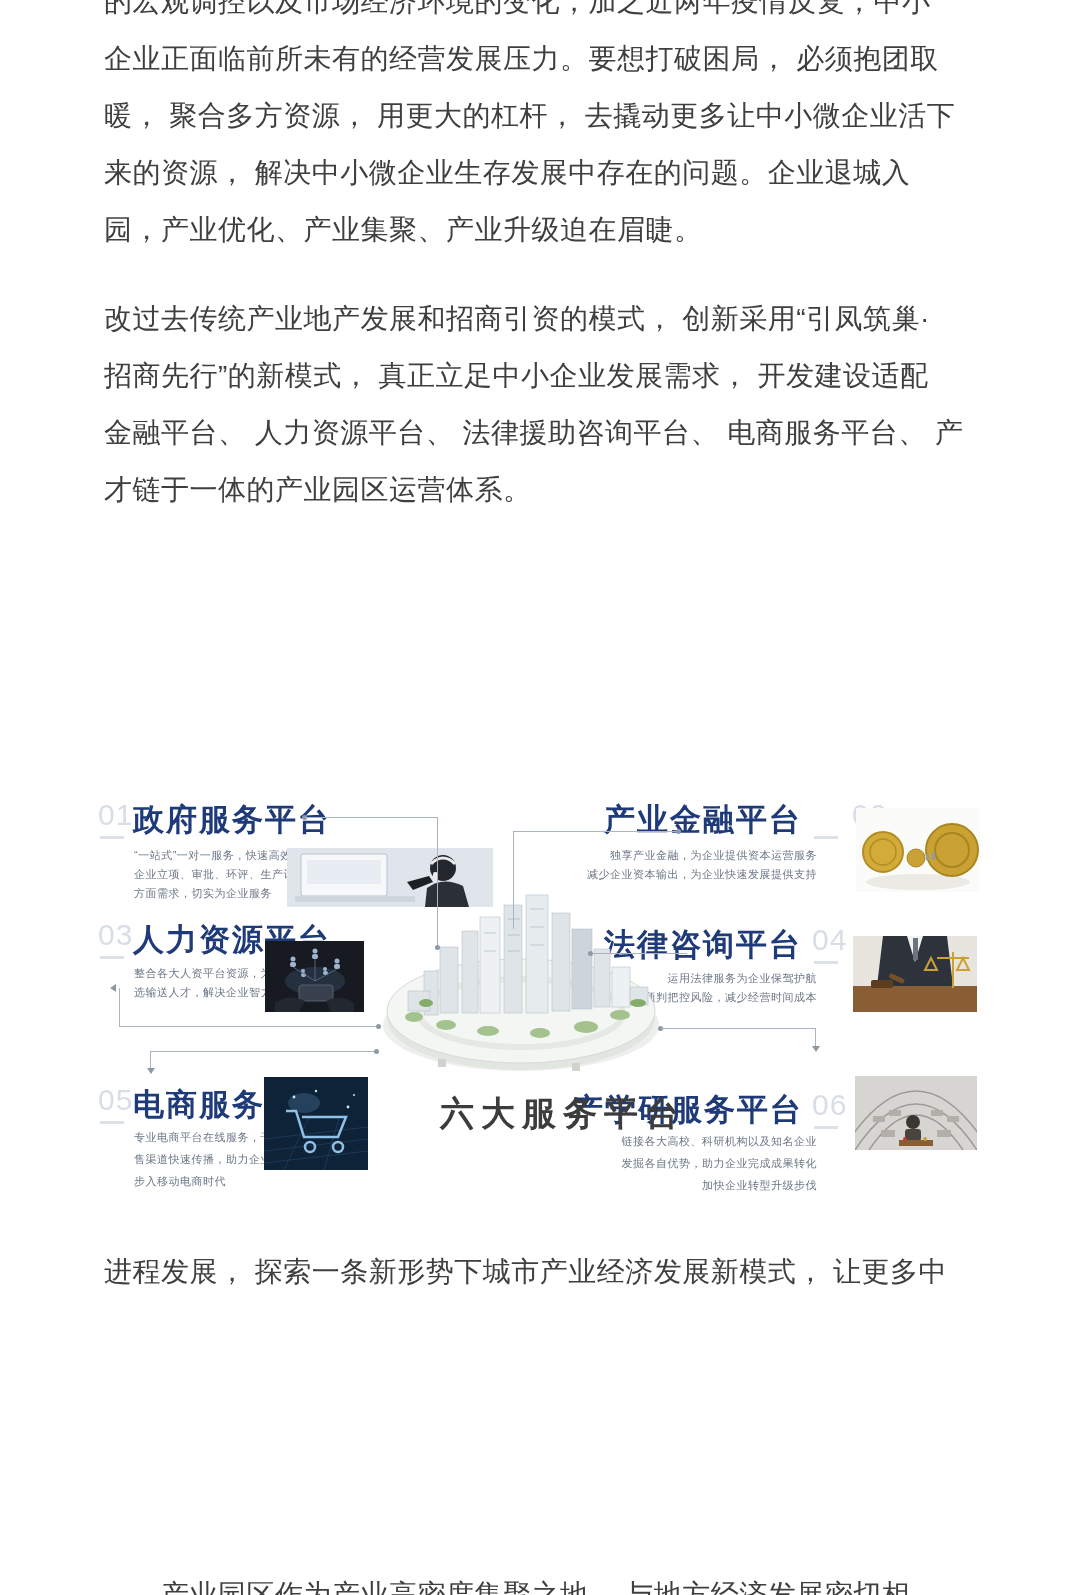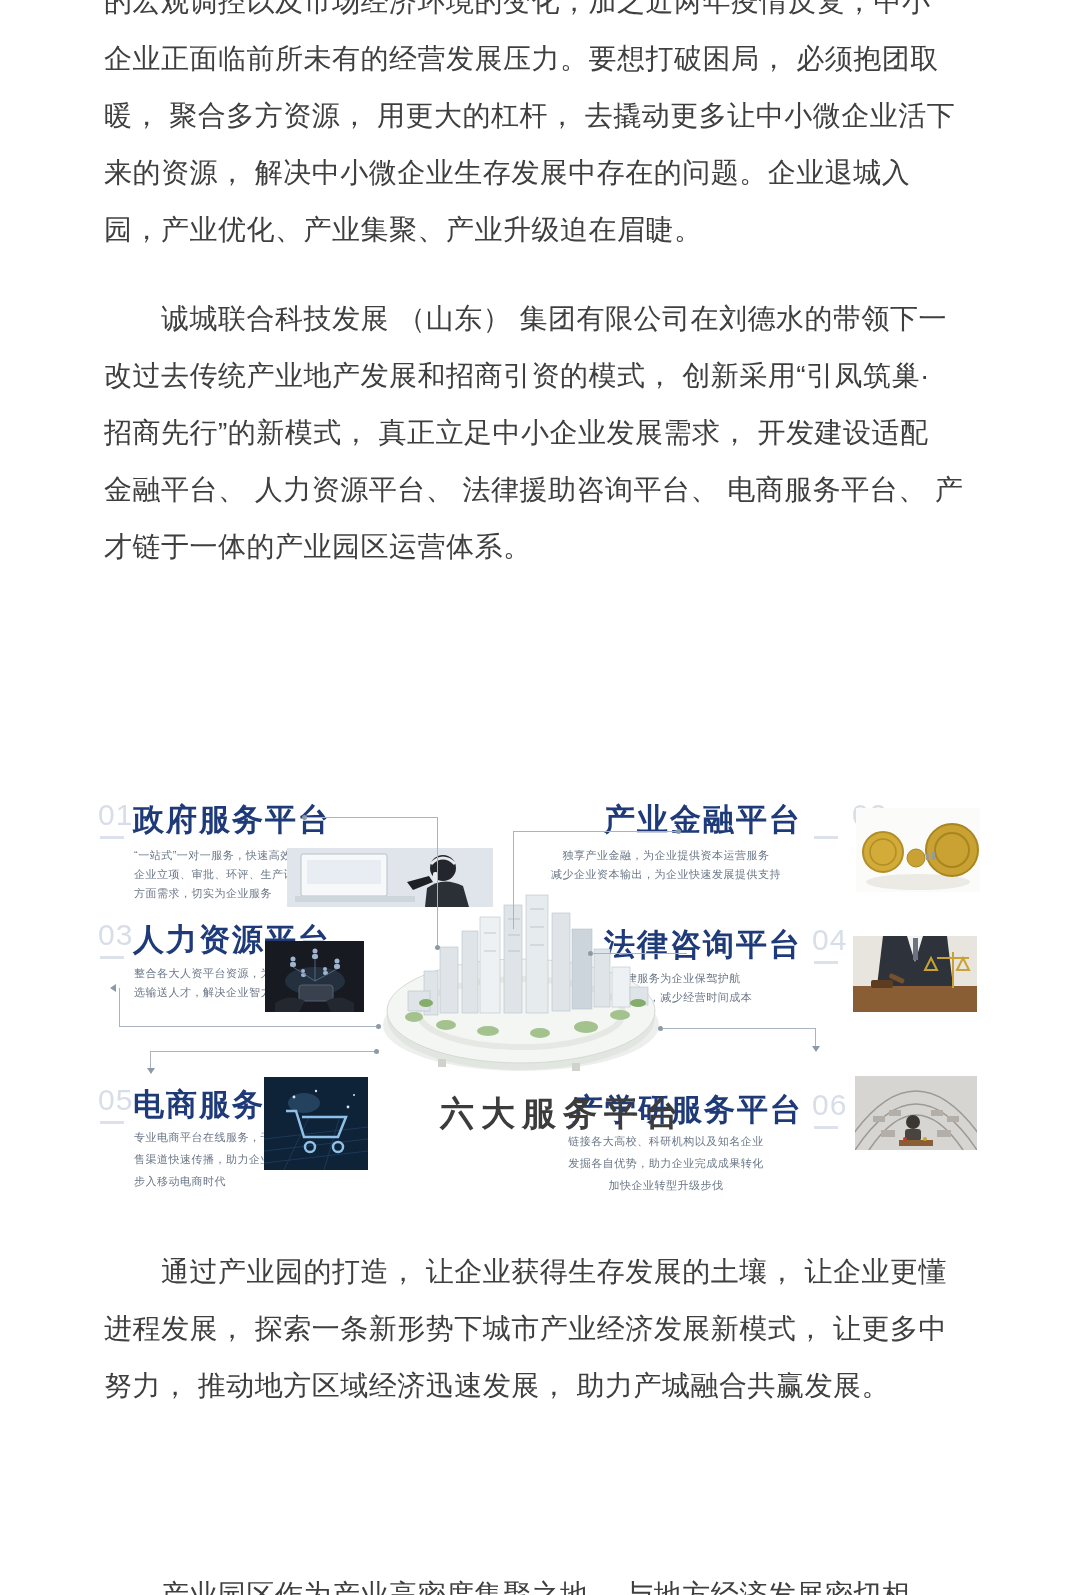--- a/index.html
+++ b/index.html
@@ -10,21 +10,21 @@
         color:#3f3f3f;letter-spacing:0.5px;}
   .para div{white-space:nowrap;}
   .para1{top:-27px;} .para2{top:290px;} .para3{top:1243px;} .para4{top:1566px;}
   
   .plat-num{position:absolute;font-size:30px;font-weight:400;color:#d8dee8;letter-spacing:1px;}
   .num-bar{position:absolute;width:24px;height:3px;background:#dde2ea;}
   .plat-title{position:absolute;font-size:31px;font-weight:700;color:#1e3a78;letter-spacing:2px;white-space:nowrap;}
   .r-title{text-align:right;}
   .plat-desc{position:absolute;font-size:11px;line-height:19px;color:#6a7686;letter-spacing:0.5px;}
   .plat-desc div{white-space:nowrap;}
-  .r-desc{text-align:center;}
+  .r-desc{text-align:right;}
   .tall{line-height:22px;}
   .photo{position:absolute;overflow:hidden;}
   .photo svg{display:block;}
   
   .cline{position:absolute;background:#aab3c0;}
   .cdot{position:absolute;width:5px;height:5px;border-radius:50%;background:#8e99a8;}
   .arr-down{position:absolute;width:0;height:0;border-left:4px solid transparent;
             border-right:4px solid transparent;border-top:6px solid #8e99a8;}
   .arr-left{position:absolute;width:0;height:0;border-top:4px solid transparent;
             border-bottom:4px solid transparent;border-right:6px solid #8e99a8;}
@@ -38,30 +38,27 @@
 <div class="page">
 
   <div class="para para1">
       <div>的宏观调控以及市场经济环境的变化，加之近两年疫情反复，中小</div>
       <div>企业正面临前所未有的经营发展压力。要想打破困局， 必须抱团取</div>
       <div>暖， 聚合多方资源， 用更大的杠杆， 去撬动更多让中小微企业活下</div>
       <div>来的资源， 解决中小微企业生存发展中存在的问题。企业退城入</div>
       <div>园，产业优化、产业集聚、产业升级迫在眉睫。</div>
     </div>
   <div class="para para2">
-      <div>　　诚城联合科技发展 （山东） 集团有限公司在刘德水的带领下一</div>
       <div>改过去传统产业地产发展和招商引资的模式， 创新采用“引凤筑巢·</div>
       <div>招商先行”的新模式， 真正立足中小企业发展需求， 开发建设适配</div>
       <div>金融平台、 人力资源平台、 法律援助咨询平台、 电商服务平台、 产</div>
       <div>才链于一体的产业园区运营体系。</div>
     </div>
   <div class="para para3">
-      <div>　　通过产业园的打造， 让企业获得生存发展的土壤， 让企业更懂</div>
       <div>进程发展， 探索一条新形势下城市产业经济发展新模式， 让更多中</div>
-      <div>努力， 推动地方区域经济迅速发展， 助力产城融合共赢发展。</div>
     </div>
   <div class="para para4">
       <div>　　产业园区作为产业高密度集聚之地， 与地方经济发展密切相</div>
     </div>
 
   <span class="plat-num" style="left:98px;top:798px;">01</span>
   <span class="num-bar" style="left:100px;top:836px;"></span>
   <span class="plat-title" style="left:133px;top:799px;">政府服务平台</span>
   <div class="plat-desc" style="left:134px;top:846px;">
       <div>“一站式”一对一服务，快速高效解决</div>

